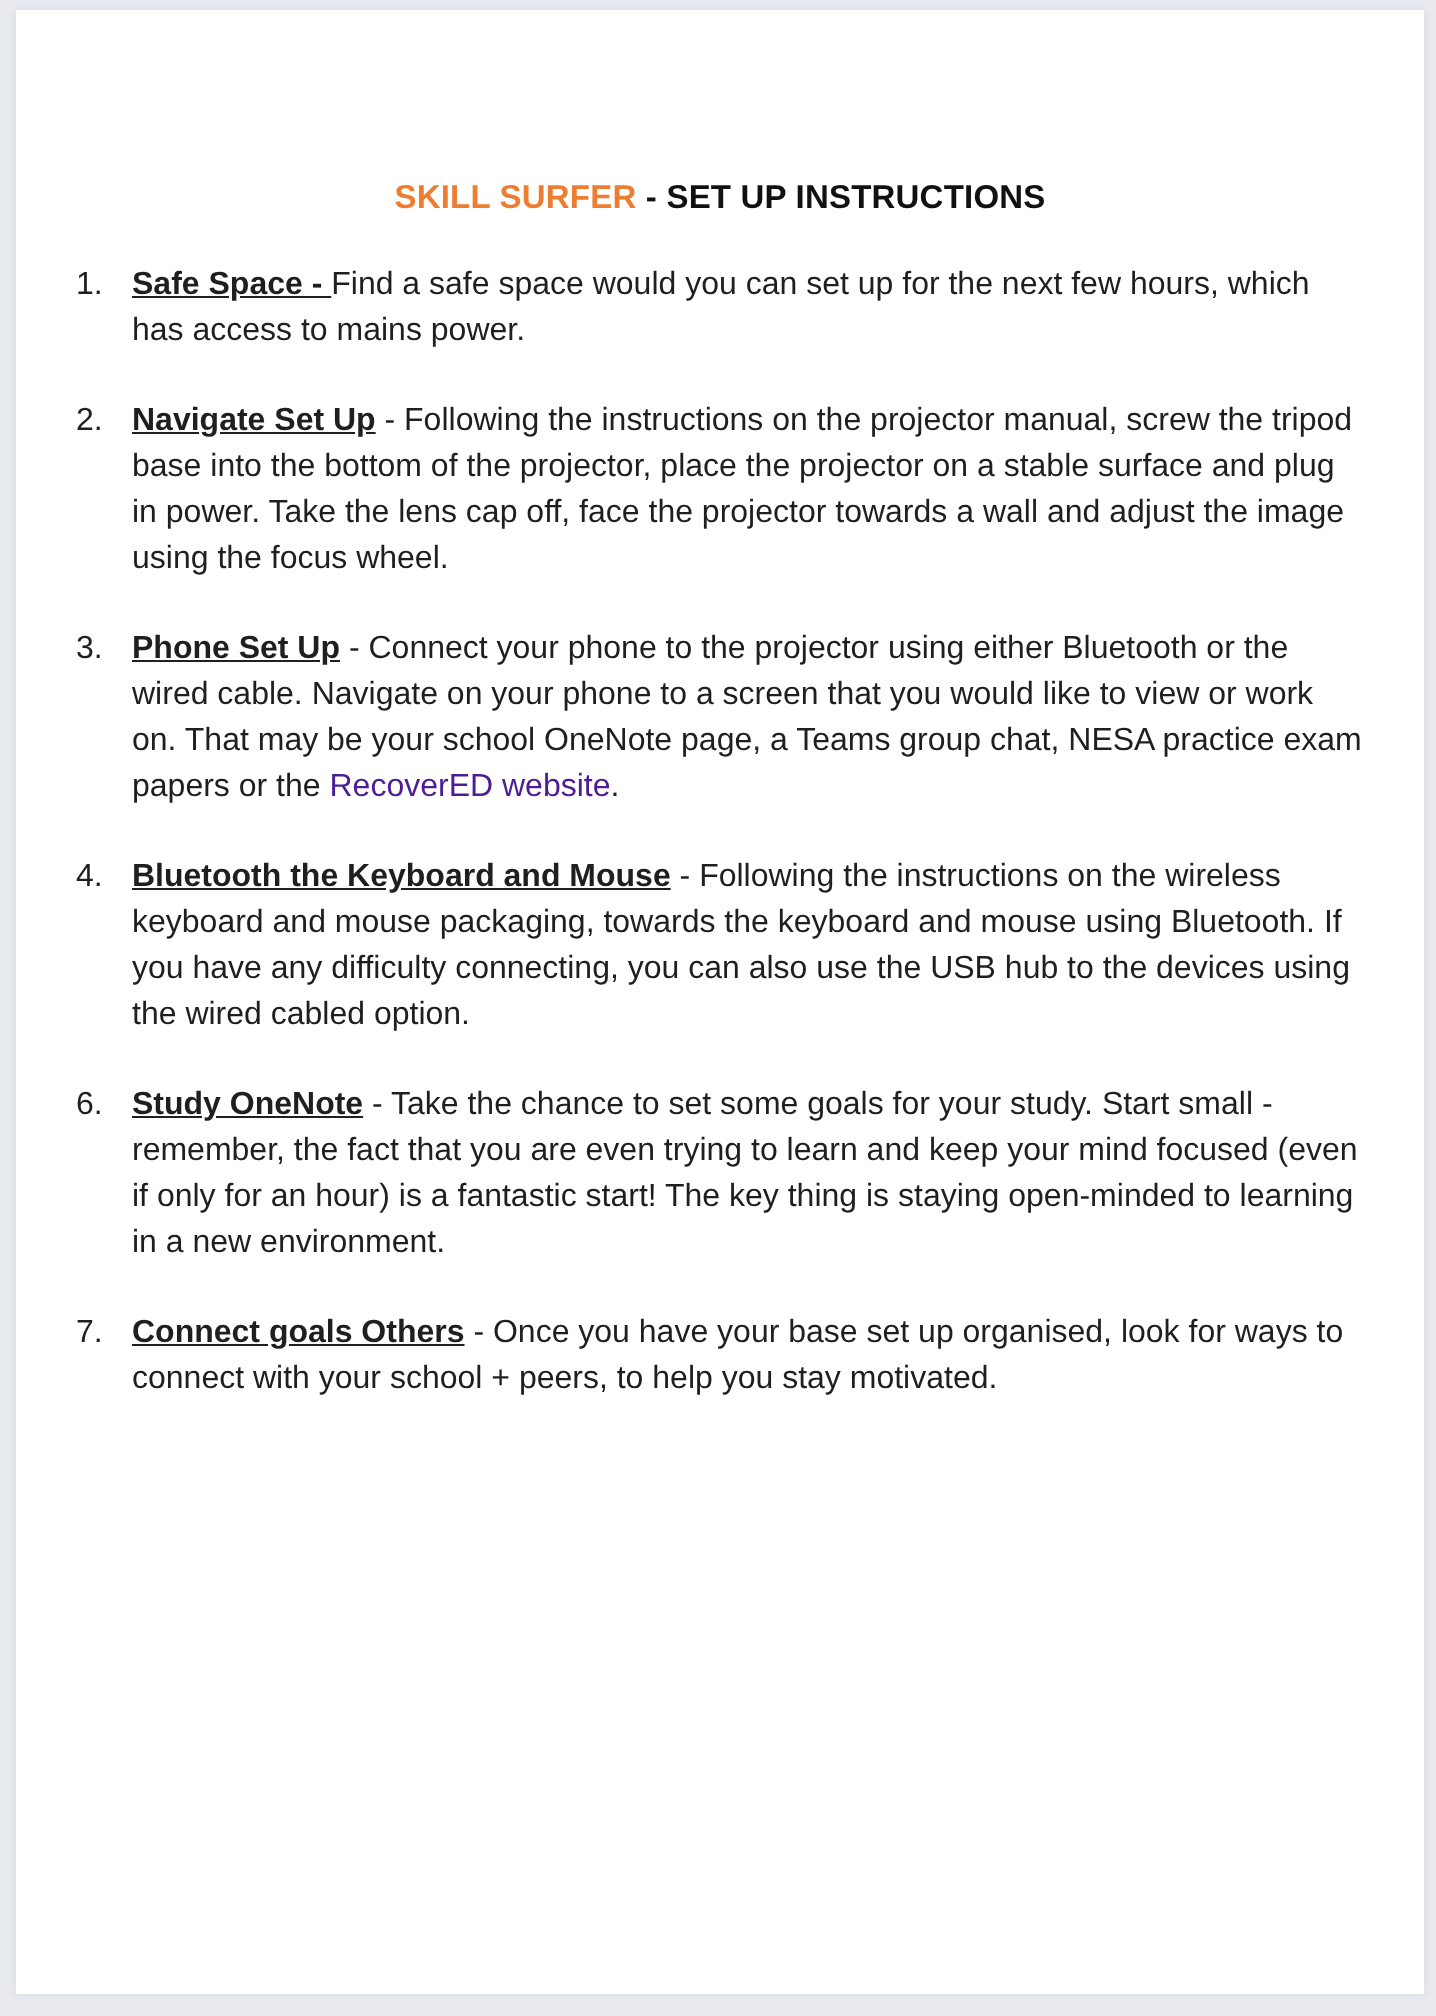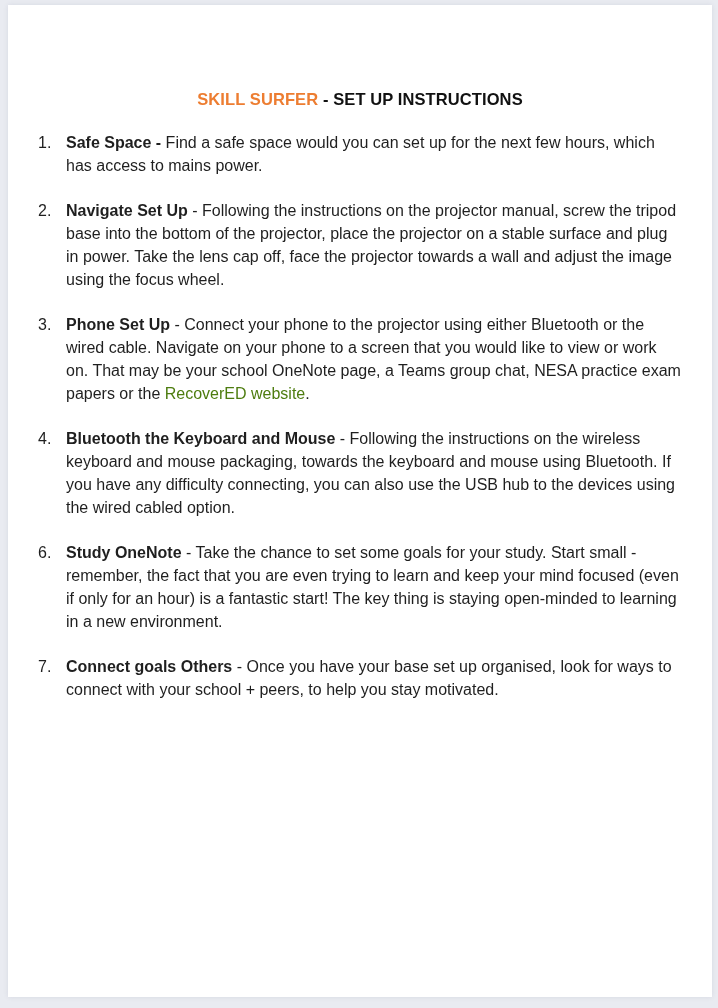--- a/index.html
+++ b/index.html
@@ -45,24 +45,24 @@
     line-height: 23px;
   }
   .num {
     width: 28px;
     flex-shrink: 0;
   }
   .itext {
     width: 616px;
     white-space: pre-wrap;
   }
-  .ihead { font-weight: 700; }
+  .ihead { font-weight: 700; text-decoration: underline; }
   .ibody { font-weight: 400; }
   .doc-link {
-    color: #4d7c0f;
+    color: #4c1d95;
     text-decoration: none;
     cursor: pointer;
   }
   .doc-footer {
     text-align: center;
     color: #ED7D31;
     font-weight: 700;
     font-size: 16.5px;
     line-height: 23px;
     white-space: pre-wrap;

